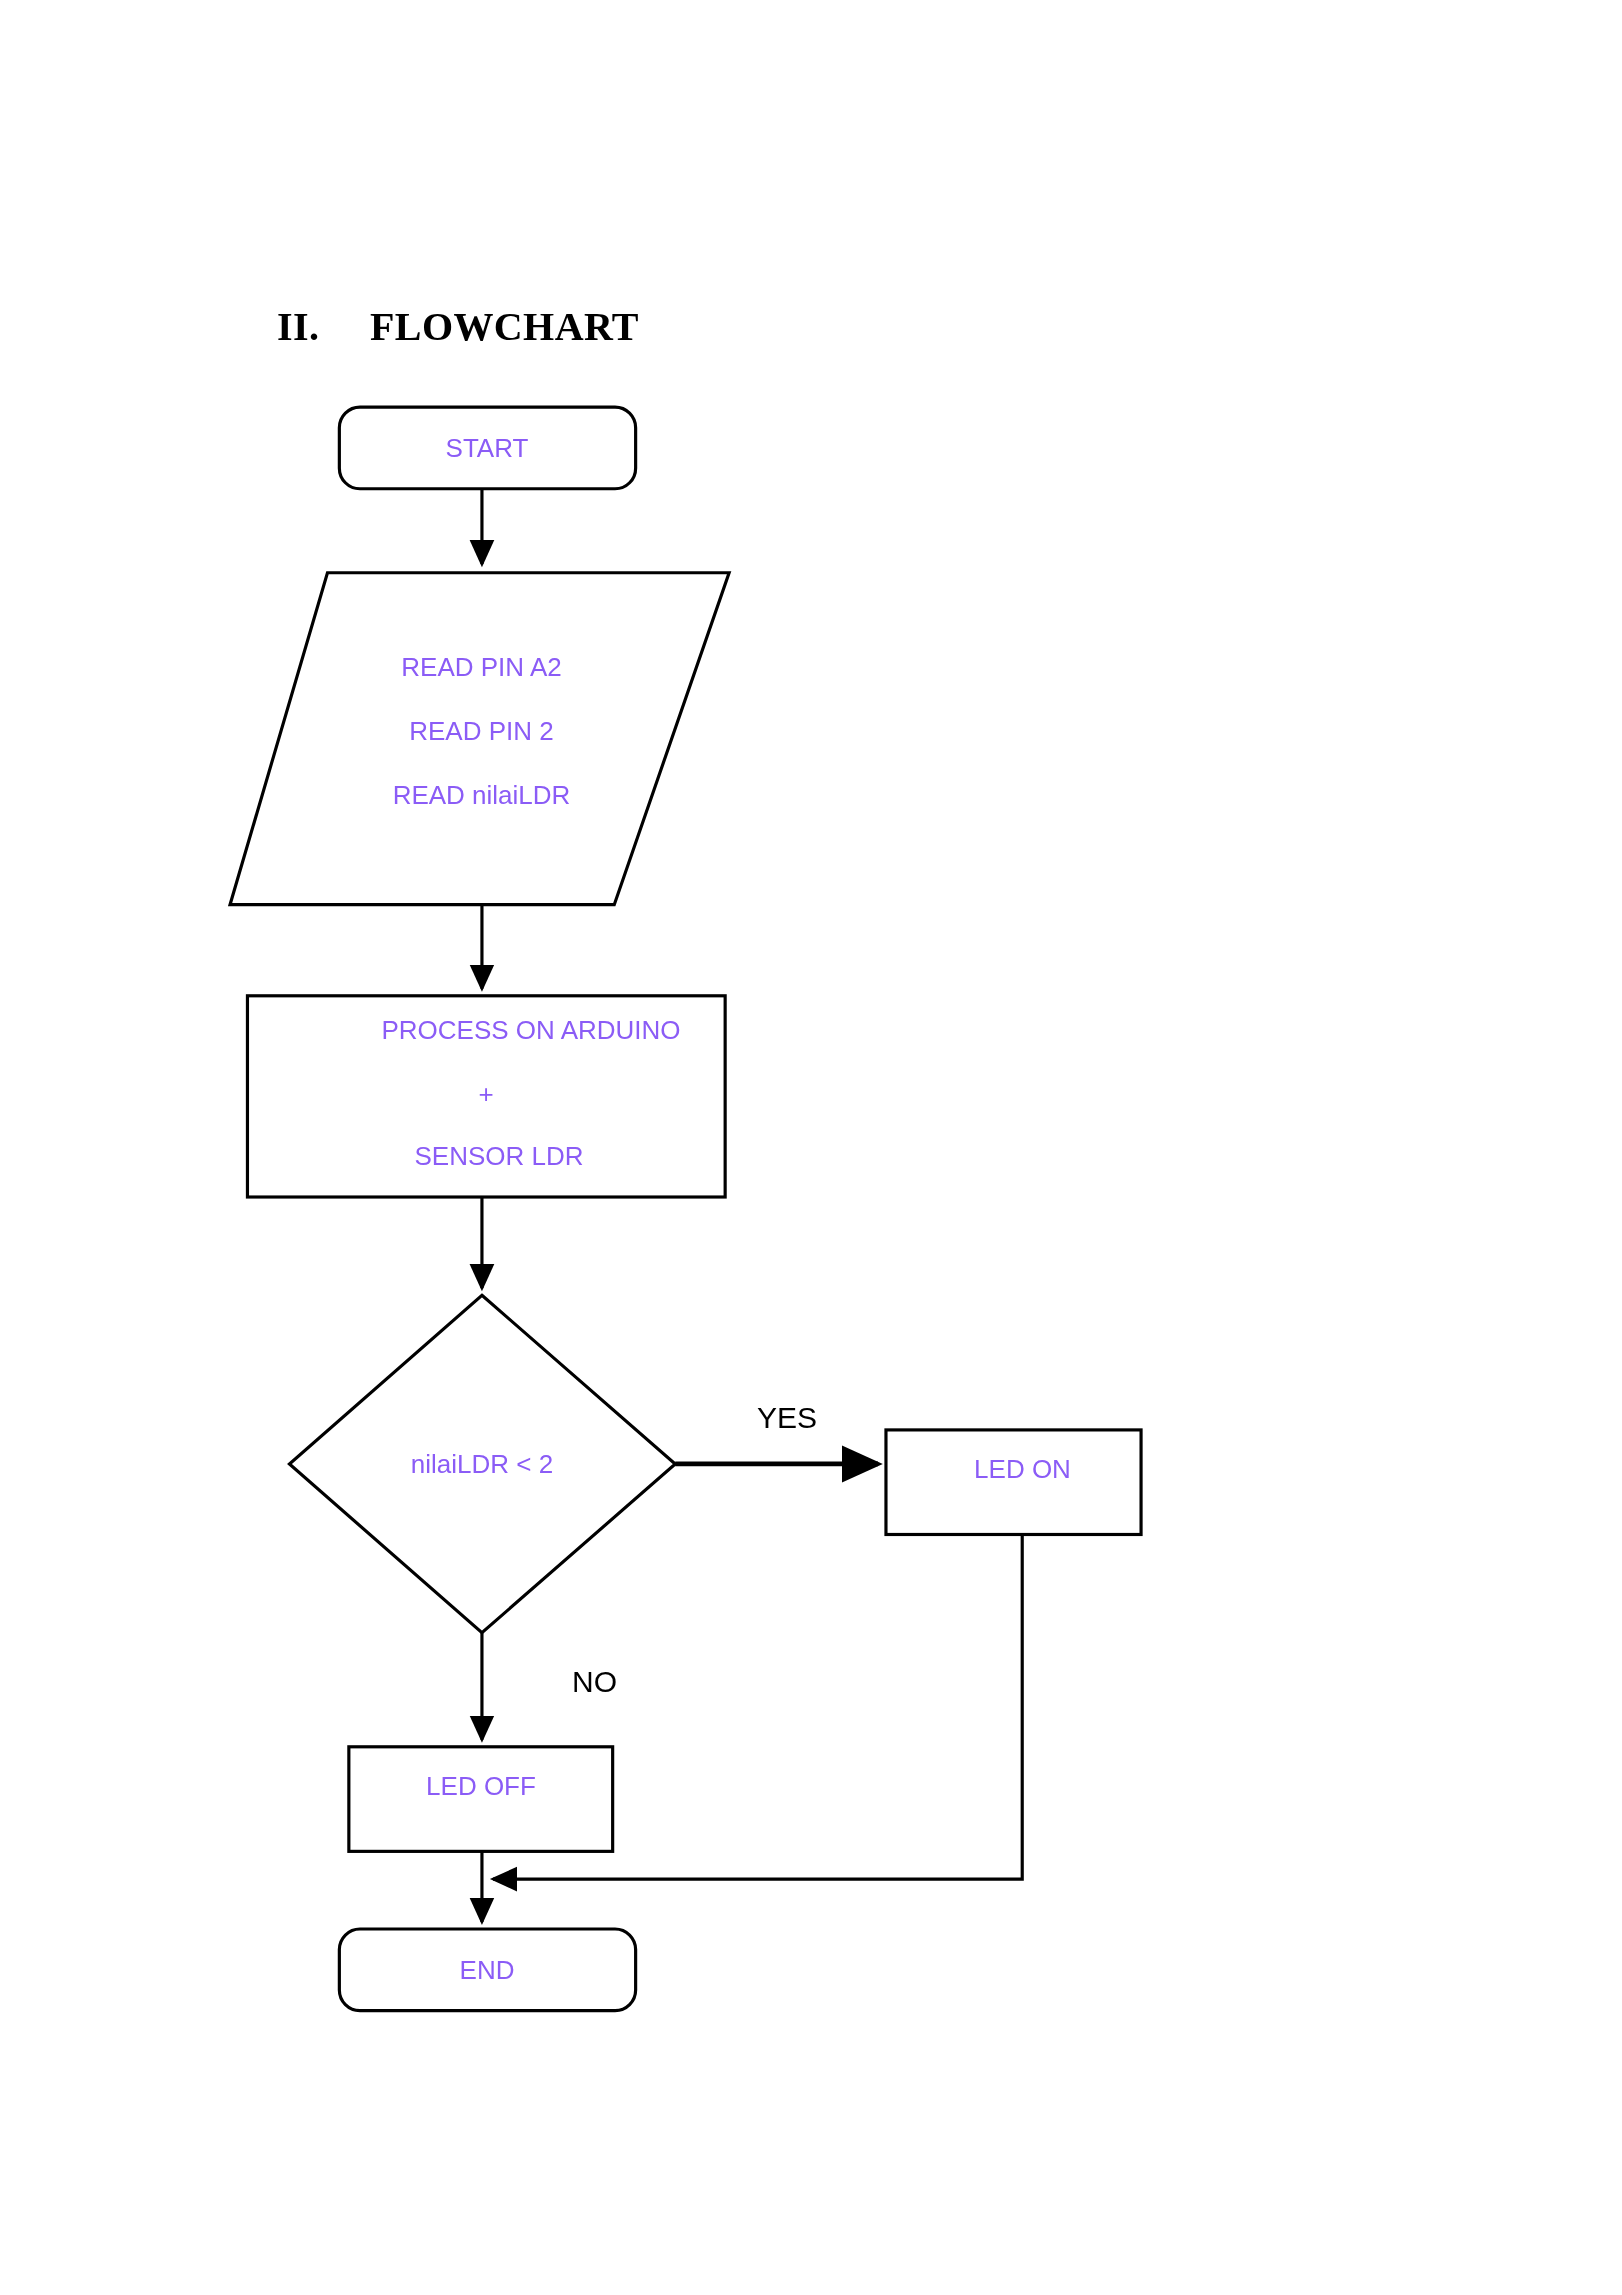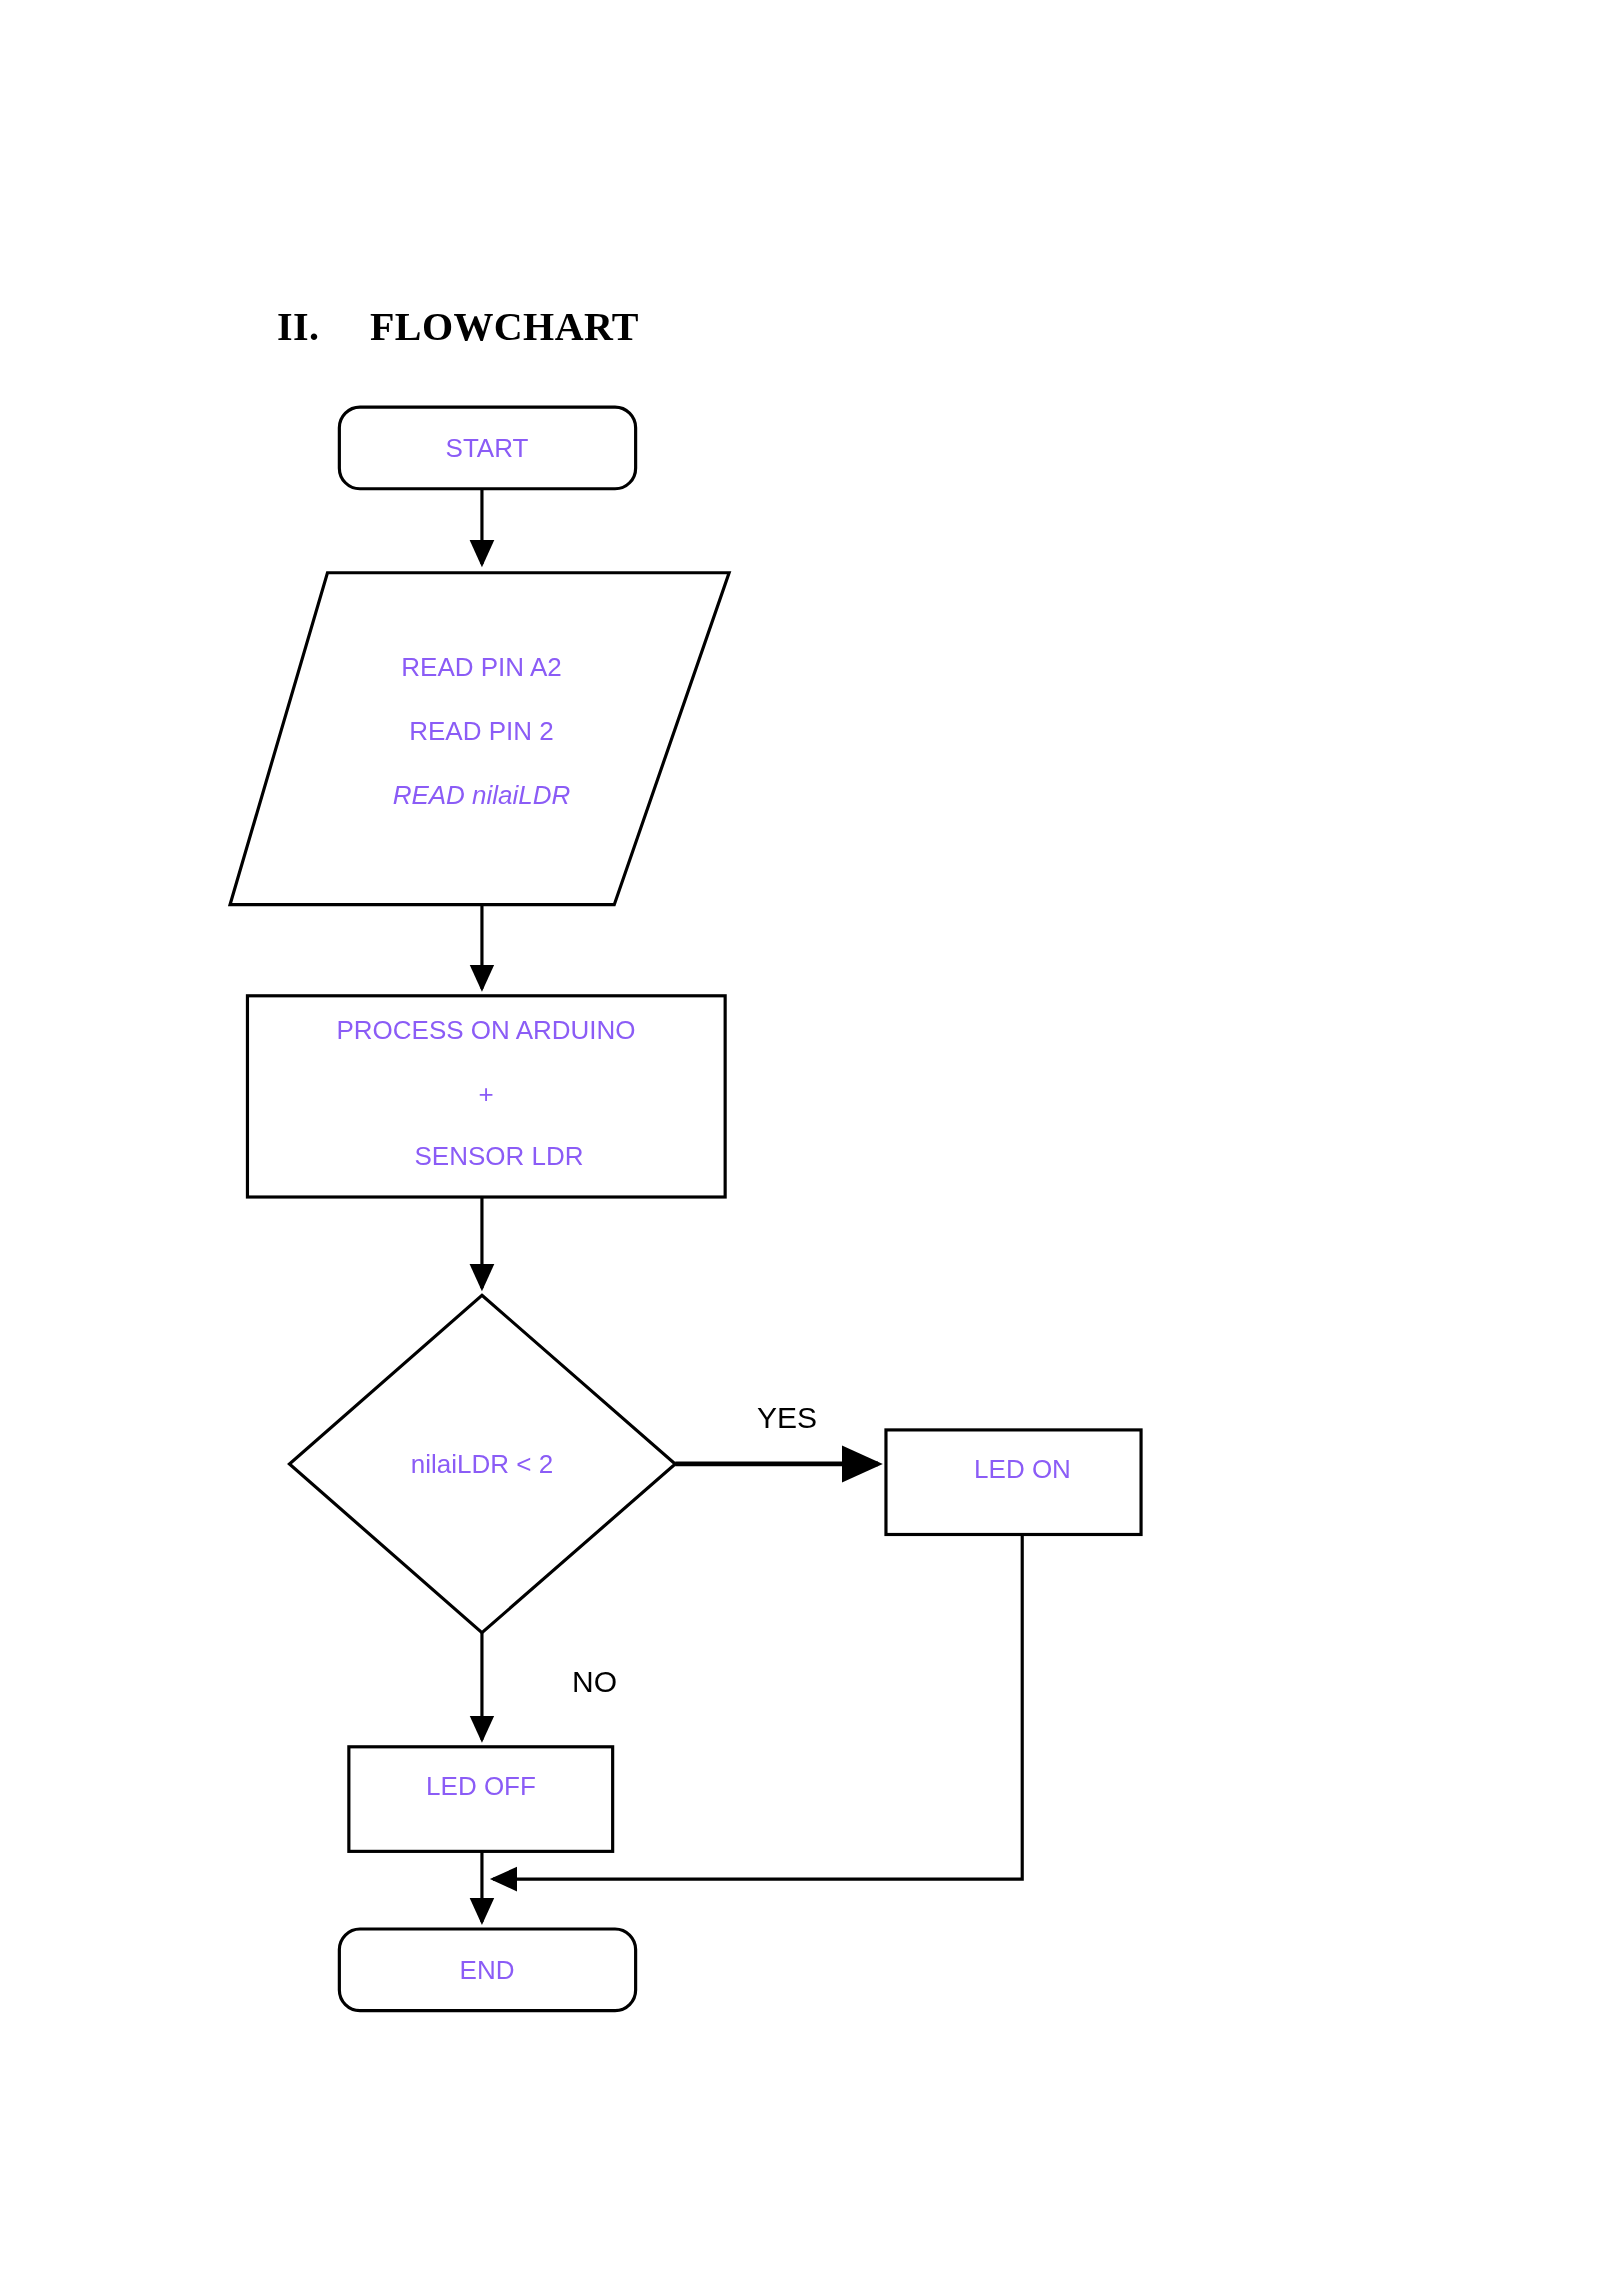--- a/index.html
+++ b/index.html
@@ -101,23 +101,23 @@
 
     <path class="connector" d="M1290,1937 L1290,2372 L622,2372" stroke-width="4" marker-end="url(#arrowhead-left)"></path>
 
     <rect class="shape-outline" x="428" y="2435" width="374" height="103" rx="26" ry="26" stroke-width="4"></rect>
   </svg>
 
   <div class="node-label" style="left:339px; top:435px; width:296px;">START</div>
 
   <div class="node-label" style="left:319px; top:654px; width:325px;">READ PIN A2</div>
   <div class="node-label" style="left:319px; top:718px; width:325px;">READ PIN 2</div>
-  <div class="node-label" style="left:319px; top:782px; width:325px;font-style:italic;">READ nilaiLDR</div>
+  <div class="node-label" style="left:319px; top:782px; width:325px;">READ nilaiLDR</div>
 
-  <div class="node-label" style="left:247px; top:1017px; width:478px;">PROCESS ON ARDUINO</div>
+  <div class="node-label" style="left:247px; top:1017px; width:478px;padding-left:45px;">PROCESS ON ARDUINO</div>
   <div class="node-label" style="left:247px; top:1081px; width:478px;">+</div>
   <div class="node-label" style="left:260px; top:1143px; width:478px;">SENSOR LDR</div>
 
   <div class="node-label" style="left:333px; top:1451px; width:298px;">nilaiLDR &lt; 2</div>
 
   <div class="edge-label" style="left:757px; top:1401px;">YES</div>
 
   <div class="edge-label" style="left:536px; top:1665px;margin-left:36px;">NO</div>
 
   <div class="node-label" style="left:895px; top:1456px; width:255px;">LED ON</div>

